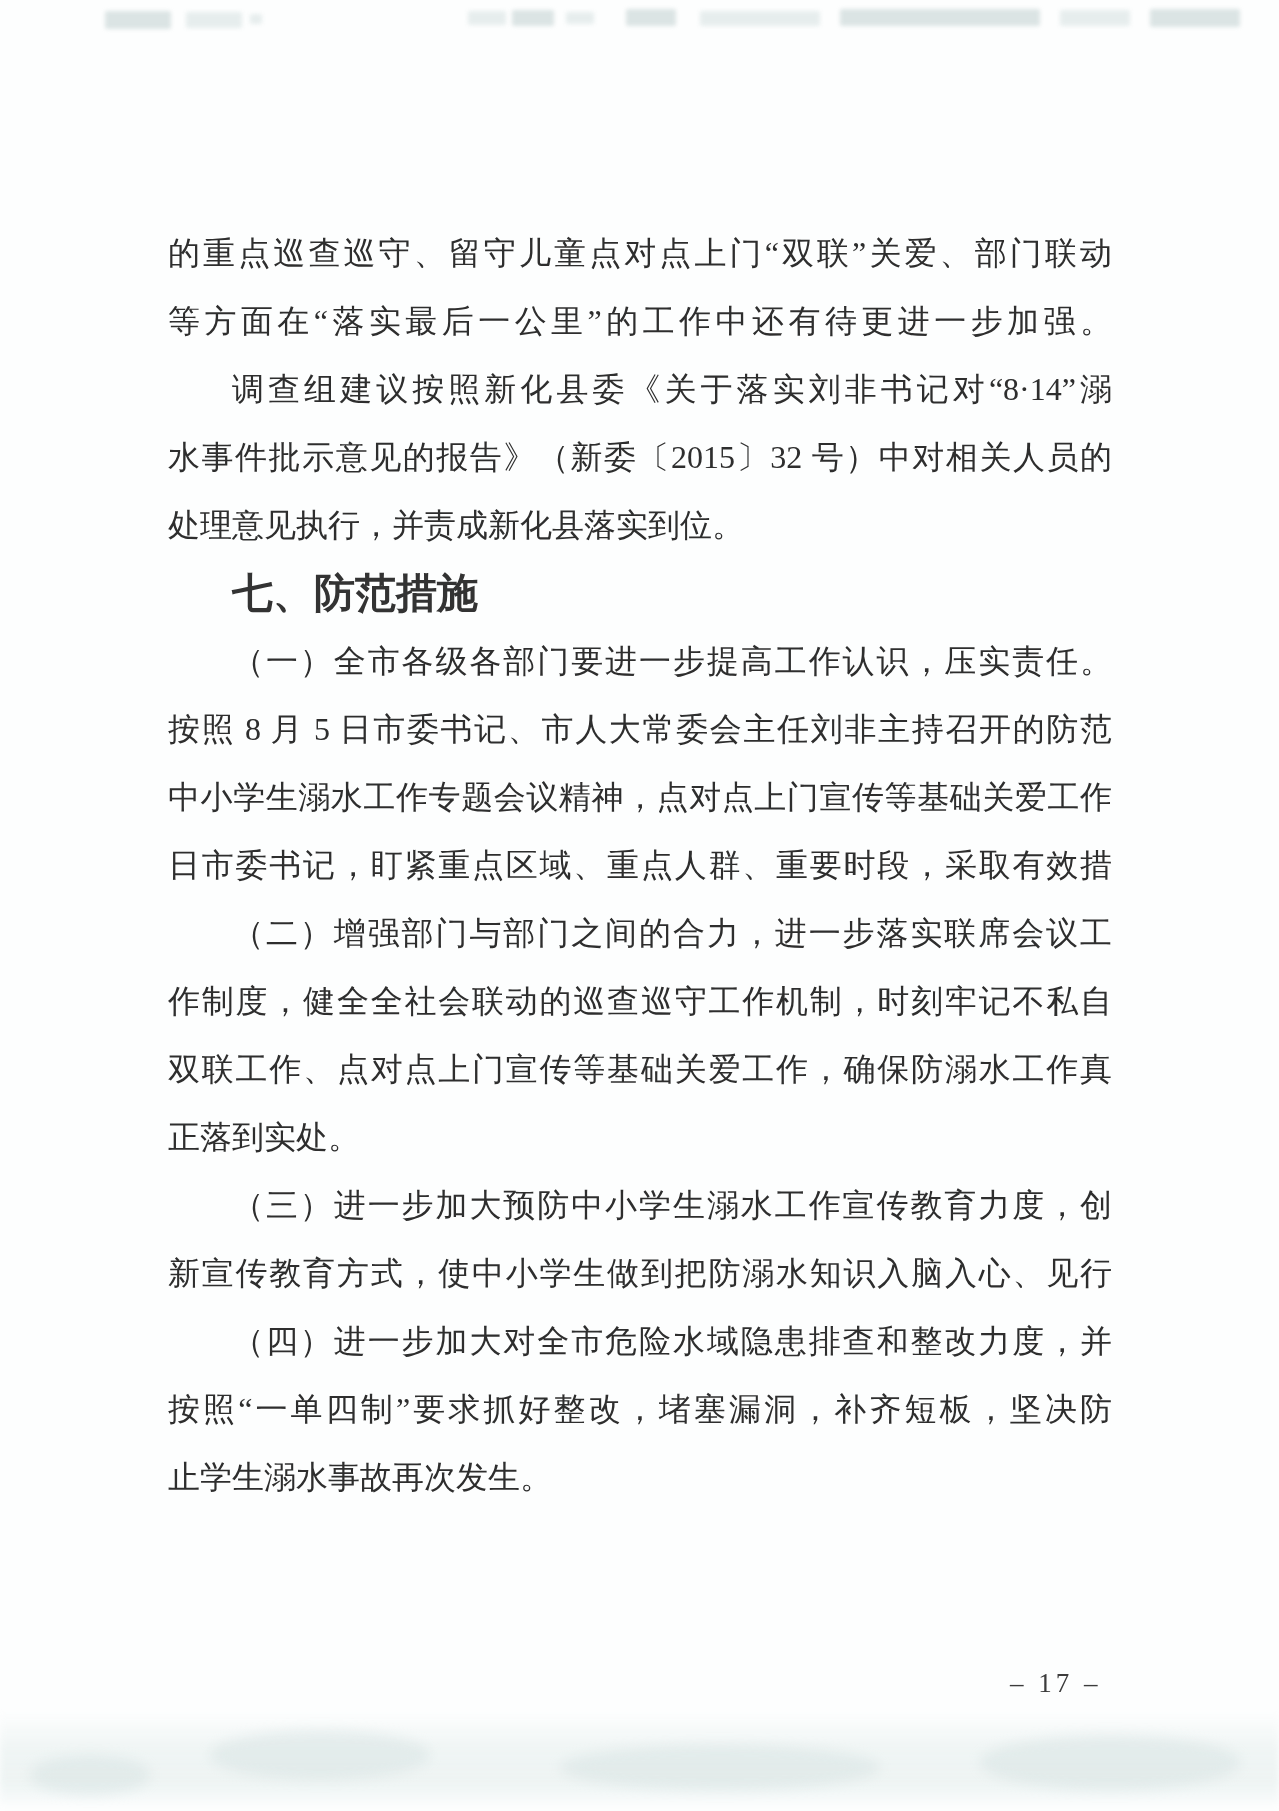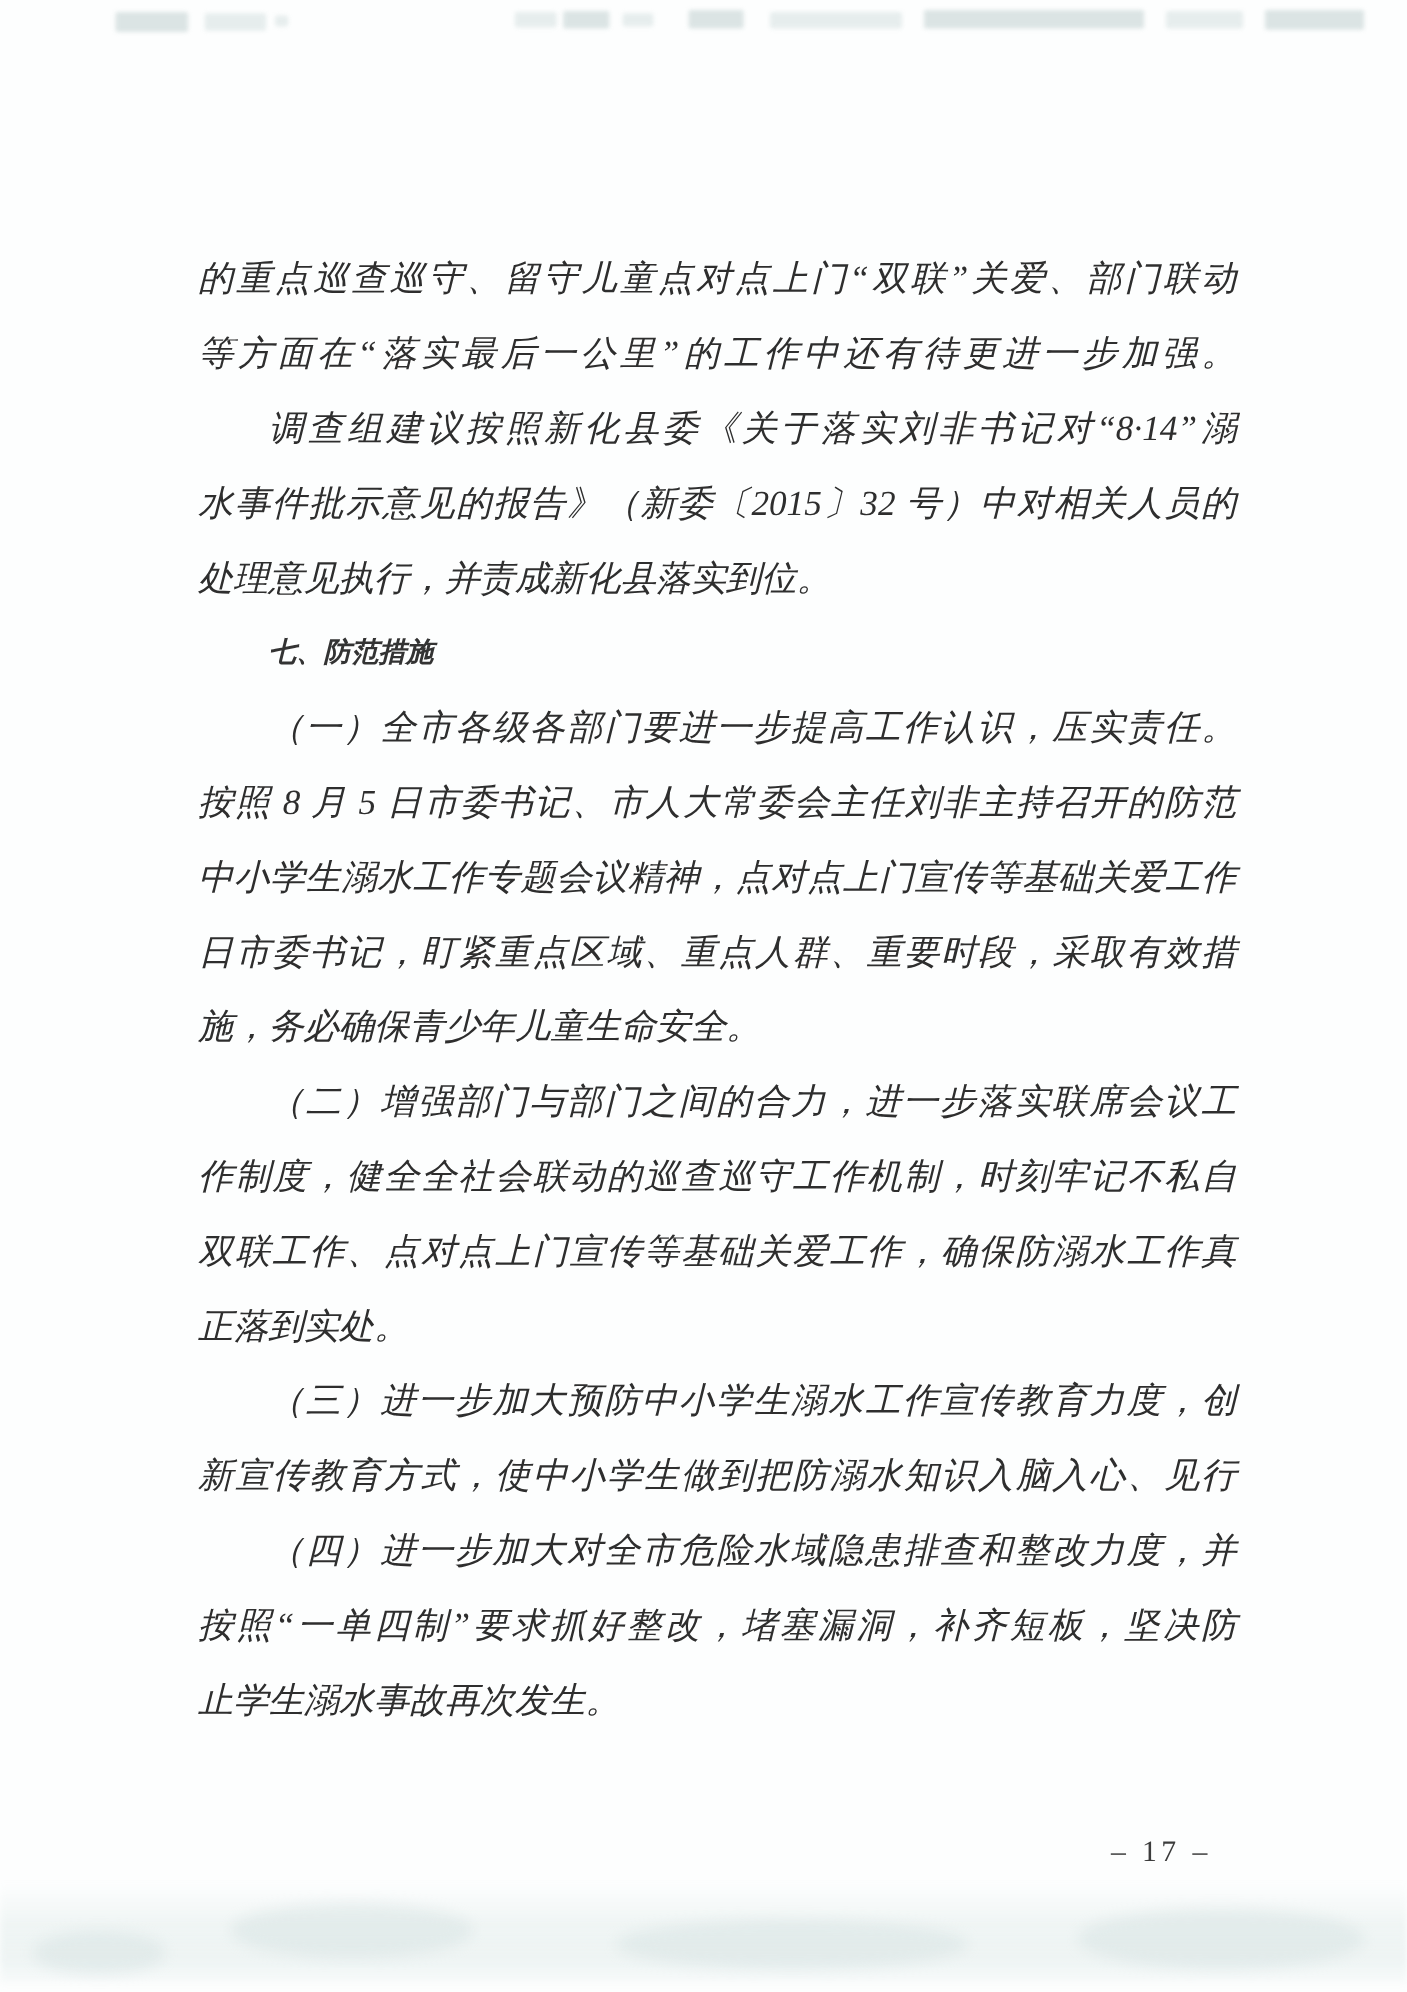--- a/index.html
+++ b/index.html
@@ -11,46 +11,45 @@
     position: relative;
     width: 1279px;
     height: 1811px;
     background: #fdfefe;
     overflow: hidden;
     font-family: "Liberation Serif", "DejaVu Serif", serif;
   }
   
   .doc {
     position: absolute;
-    left: 180px;
+    left: 168px;
     top: 219px;
     width: 944px;
     color: #2e2e2e;
     font-size: 32px;
     line-height: 68px;
-    font-style: italic;
   }
   .ln {
     height: 68px;
     white-space: nowrap;
     text-rendering: optimizeLegibility;
   }
   .ln.j {
     white-space: normal;
     text-align: justify;
     text-align-last: justify;
     text-justify: inter-character;
   }
   .ln.ind {
     text-indent: 64px;
   }
   .ln.hd {
     font-family: "Liberation Sans", "DejaVu Sans", sans-serif;
     font-weight: 700;
-    font-size: 25px;
+    font-size: 41px;
     color: #333333;
   }
   
   .pageno {
     position: absolute;
     left: 1010px;
     top: 1668px;
     width: 120px;
     text-align: left;
     font-size: 27px;
@@ -108,21 +107,20 @@
     <div class="ln j">的重点巡查巡守、留守儿童点对点上门“双联”关爱、部门联动</div>
     <div class="ln j">等方面在“落实最后一公里”的工作中还有待更进一步加强。</div>
     <div class="ln j ind">调查组建议按照新化县委《关于落实刘非书记对“8·14”溺</div>
     <div class="ln j">水事件批示意见的报告》（新委〔2015〕32 号）中对相关人员的</div>
     <div class="ln">处理意见执行，并责成新化县落实到位。</div>
     <div class="ln hd ind">七、防范措施</div>
     <div class="ln j ind">（一）全市各级各部门要进一步提高工作认识，压实责任。</div>
     <div class="ln j">按照 8 月 5 日市委书记、市人大常委会主任刘非主持召开的防范</div>
     <div class="ln j">中小学生溺水工作专题会议精神，点对点上门宣传等基础关爱工作</div>
     <div class="ln j">日市委书记，盯紧重点区域、重点人群、重要时段，采取有效措</div>
-    <div class="ln">施，务必确保青少年儿童生命安全。</div>
     <div class="ln j ind">（二）增强部门与部门之间的合力，进一步落实联席会议工</div>
     <div class="ln j">作制度，健全全社会联动的巡查巡守工作机制，时刻牢记不私自</div>
     <div class="ln j">双联工作、点对点上门宣传等基础关爱工作，确保防溺水工作真</div>
     <div class="ln">正落到实处。</div>
     <div class="ln j ind">（三）进一步加大预防中小学生溺水工作宣传教育力度，创</div>
     <div class="ln j">新宣传教育方式，使中小学生做到把防溺水知识入脑入心、见行</div>
     <div class="ln j ind">（四）进一步加大对全市危险水域隐患排查和整改力度，并</div>
     <div class="ln j">按照“一单四制”要求抓好整改，堵塞漏洞，补齐短板，坚决防</div>
     <div class="ln">止学生溺水事故再次发生。</div>
   </div>

